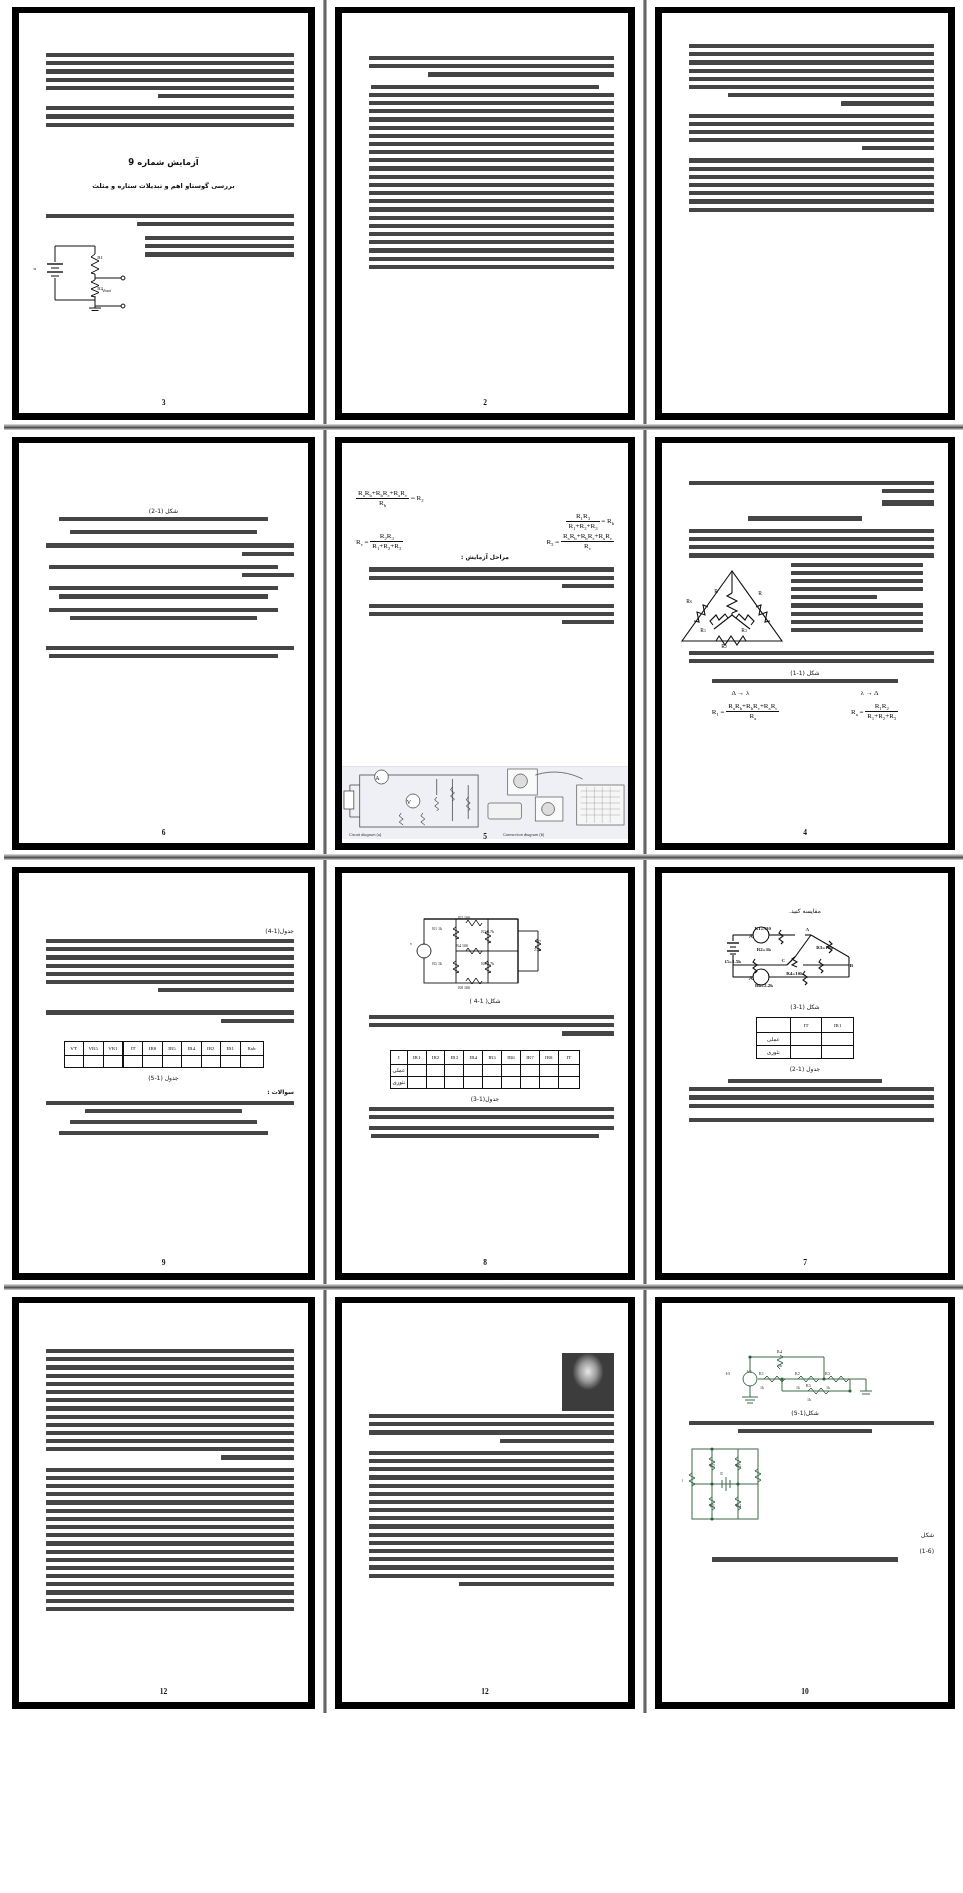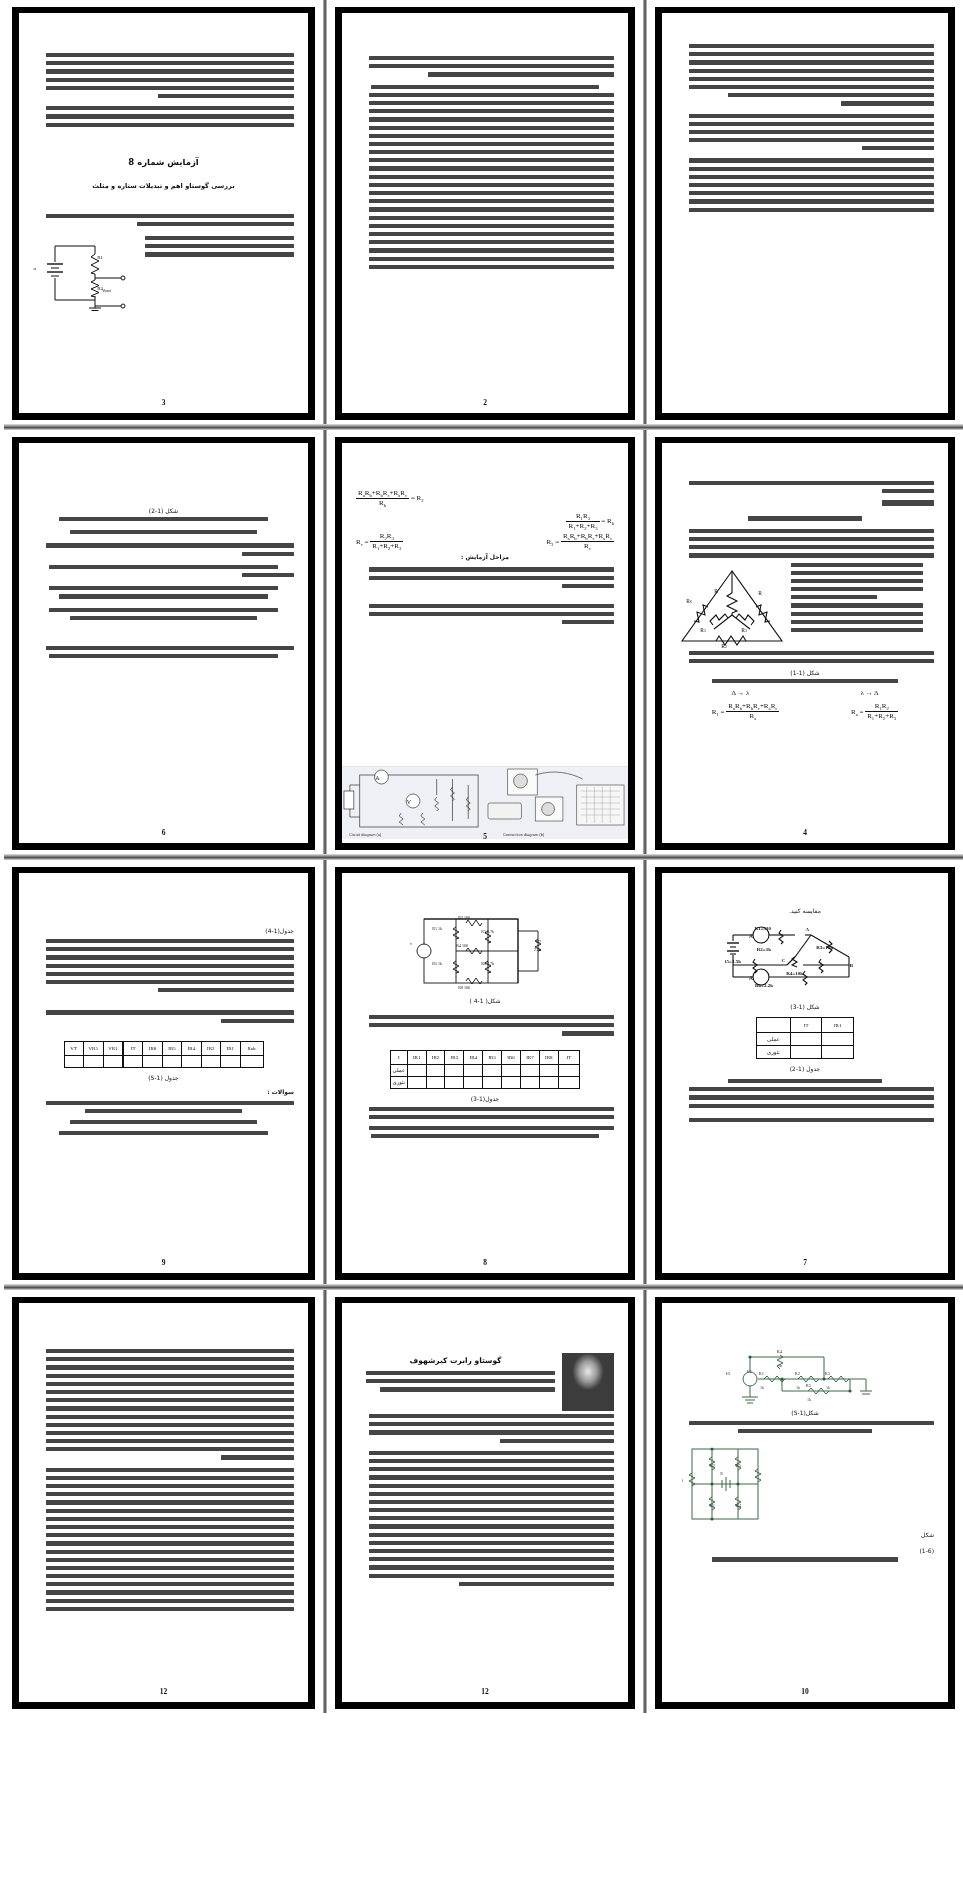--- a/index.html
+++ b/index.html
@@ -210,21 +210,21 @@
             <div class="ln s95"></div>
           <div class="ln s95"></div>
             <div class="ln s95"></div>
             <div class="ln s52 r"></div>
         </div>
         <div class="txtblock" style="margin-top:4px">
           <div class="ln s95"></div>
             <div class="ln s95"></div>
             <div class="ln s95"></div>
         </div>
-        <div class="headline" style="margin-top:26px;font-size:8.5px">آزمایش شماره 8</div>
+        <div class="headline" style="margin-top:26px;font-size:8.5px">آزمایش شماره 9</div>
         <div class="subhead" style="margin-top:10px">بررسی گوستاو اهم و تبدیلات ستاره و مثلث</div>
         <div class="txtblock" style="margin-top:18px">
           <div class="ln s95"></div>
             <div class="ln s60 r"></div>
         </div>
 
         <div style="display:flex;direction:rtl;align-items:flex-start;margin-top:4px;gap:4px;">
           <div style="flex:1 1 auto;padding-top:2px;">
             <div class="ln s95" style="margin-right:0"></div>
             <div class="ln s95"></div>
@@ -830,28 +830,20 @@
     </div>
   </div>
   <div class="vdivider"></div>
 
   <div class="thumb">
     <div class="page">
       <div class="sheet">
         <div style="height:16px"></div>
         <div class="hdr-row" style="margin-top:24px">
           <div class="portrait gray"></div>
-          <div class="hdr-txt">
-            <div class="headline">گوستاو رابرت کیرشهوف</div>
-            <div class="txtblock" style="margin-top:6px">
-              <div class="ln s95 r"></div>
-                <div class="ln s95 r"></div>
-                <div class="ln s88 r"></div>
-            </div>
-          </div>
         </div>
         <div class="txtblock" style="margin-top:3px">
           <div class="ln s95"></div>
             <div class="ln s95"></div>
             <div class="ln s95"></div>
           <div class="ln s44 r"></div>
         </div>
         <div class="txtblock" style="margin-top:4px">
           <div class="ln s95"></div>
             <div class="ln s95"></div>

